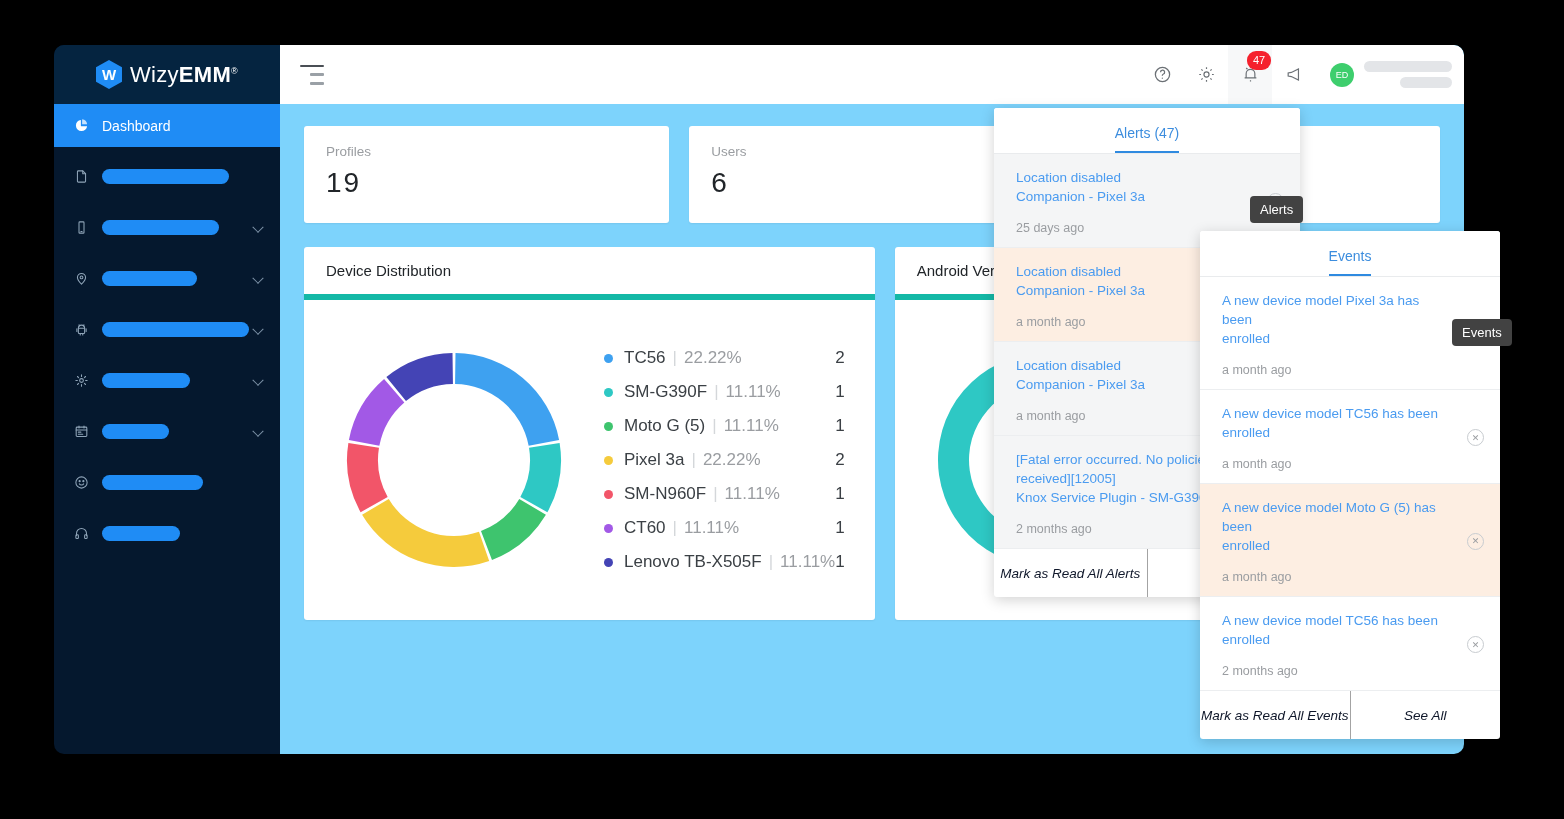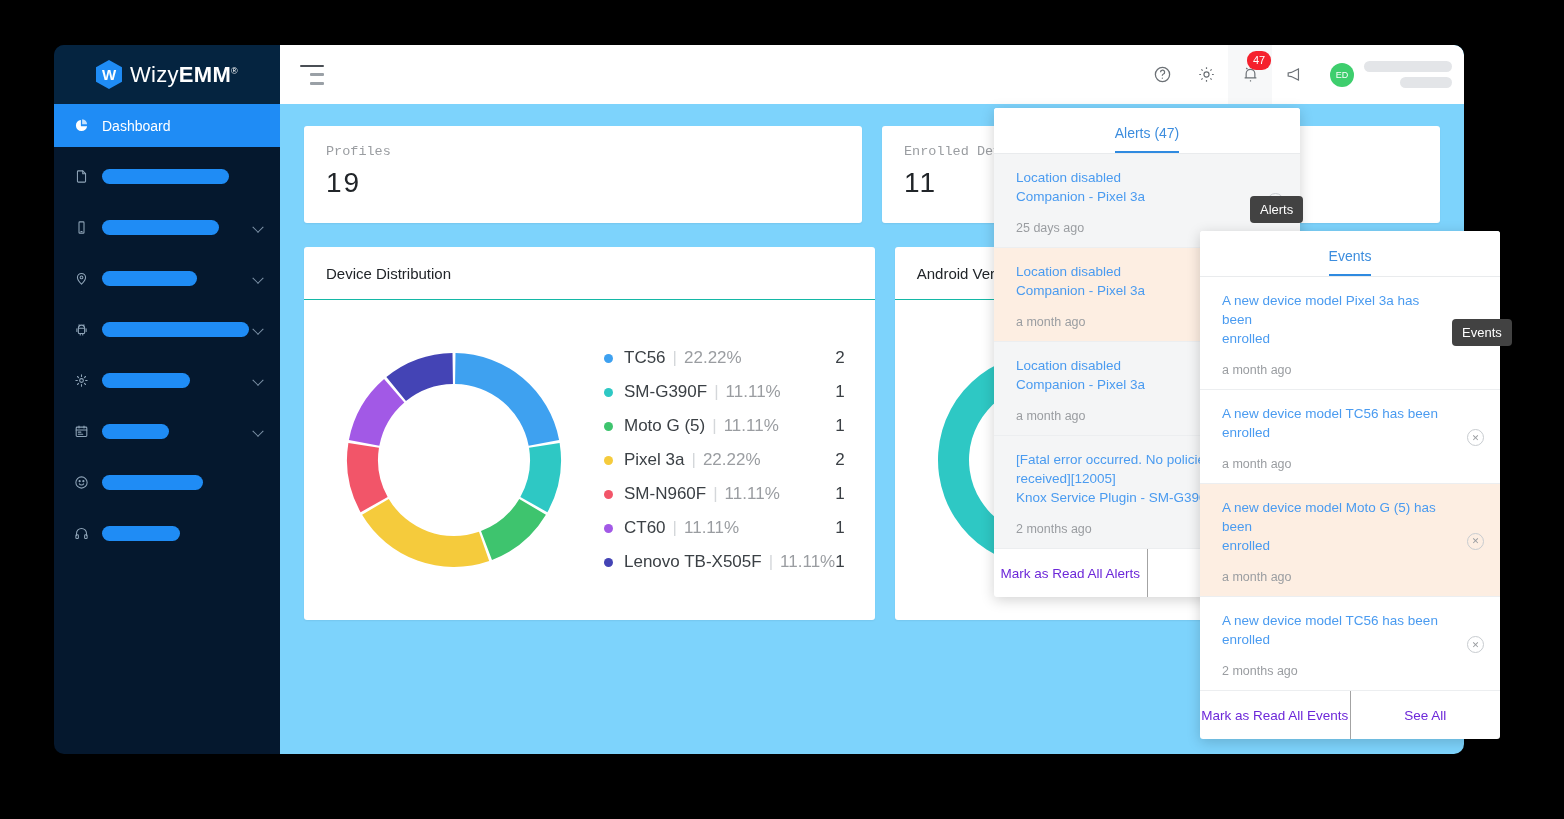--- a/index.html
+++ b/index.html
@@ -129,32 +129,32 @@
   }
 
   
   #content { padding: 22px 24px; }
   .cards-row { display: flex; gap: 20px; }
   .stat-card {
     flex: 1; background: #fff; border-radius: 3px;
     height: 97px; padding: 18px 22px;
     box-shadow: 0 1px 2px rgba(0,0,0,0.06);
   }
-  .stat-label { color: #9a9da1; font-size: 13.5px; font-family: Liberation Mono, monospace; }
+  .stat-label { color: #9a9da1; font-size: 13.5px; }
   .stat-value { color: #212529; font-size: 28px; font-weight: 300; margin-top: 8px; letter-spacing: 2px;}
 
   .charts-row { display: flex; gap: 20px; margin-top: 24px; }
   .chart-card {
     flex: 1; background: #fff; border-radius: 3px;
     box-shadow: 0 1px 2px rgba(0,0,0,0.06);
     height: 373px;
   }
   .chart-head {
     height: 53px; display: flex; align-items: center;
-    padding: 0 22px; border-bottom: 1px solid #14b8a6;
+    padding: 0 22px; border-bottom: 6px solid #14b8a6;
     color: #212529; font-size: 15px;
   }
   .chart-body { display: flex; height: 320px; align-items: center; }
   .donut-wrap { width: 300px; display: flex; align-items:center; justify-content:center; }
   .legend { flex: 1; padding-right: 30px; }
   .legend-row {
     display: flex; align-items: center;
     height: 34px; font-size: 17px; color: #3b4045;
   }
   .dot { width: 9px; height: 9px; border-radius: 50%; margin-right: 11px; flex:0 0 9px;}
@@ -198,21 +198,21 @@
   .notif-time { color: #9a9da1; font-size: 12.5px; margin-top: 15px; }
   .notif-close {
     width: 17px; height: 17px; border-radius: 50%;
     border: 1px solid #c8ccd0; color: #9a9da1;
     font-size: 9px; display: flex; align-items: center; justify-content: center;
     align-self: center; flex: 0 0 17px; cursor: pointer;
   }
   .panel-foot { display: flex; height: 48px; }
   .panel-foot div {
     flex: 1; display: flex; align-items: center; justify-content: center;
-    font-size: 13.5px; color: #6d28d9; cursor: pointer;
+    font-size: 13.5px; color: #0f172a; cursor: pointer; font-style: italic;
   }
   .panel-foot div + div { border-left: 1px solid #a3a3a3; }
 </style>
 </head>
 <body>
 
 <div id="app-window">
 
   <div id="sidebar">
     <div id="brand">
@@ -368,20 +368,24 @@
         <div class="r1"></div>
         <div class="r2"></div>
       </div>
     </div>
 
     <div id="content">
       <div class="cards-row" id="cards-row">
           <div class="stat-card">
             <div class="stat-label">Profiles</div>
             <div class="stat-value">19</div>
+          </div>
+          <div class="stat-card">
+            <div class="stat-label">Users</div>
+            <div class="stat-value">6</div>
           </div>
           <div class="stat-card">
             <div class="stat-label">Enrolled Devices</div>
             <div class="stat-value">11</div>
           </div>
         </div>
       <div class="charts-row" id="charts-row">
           <div class="chart-card">
             <div class="chart-head">Device Distribution</div>
             <div class="chart-body">

